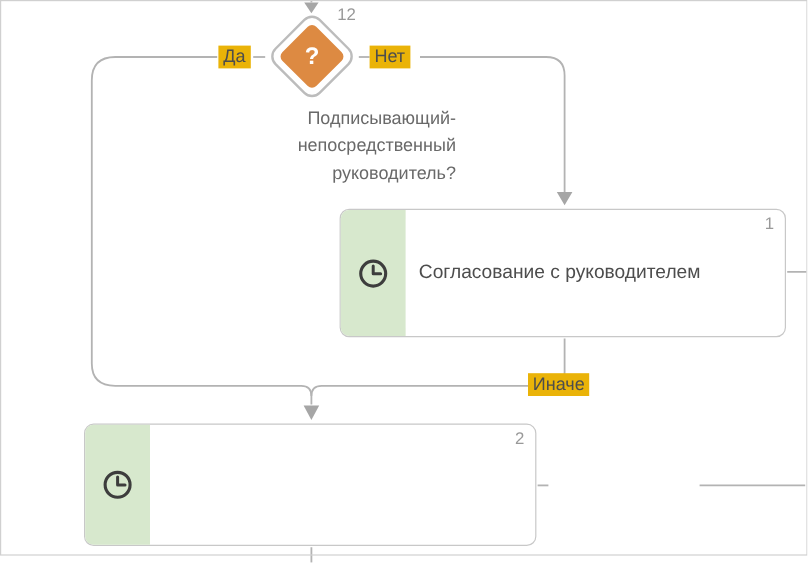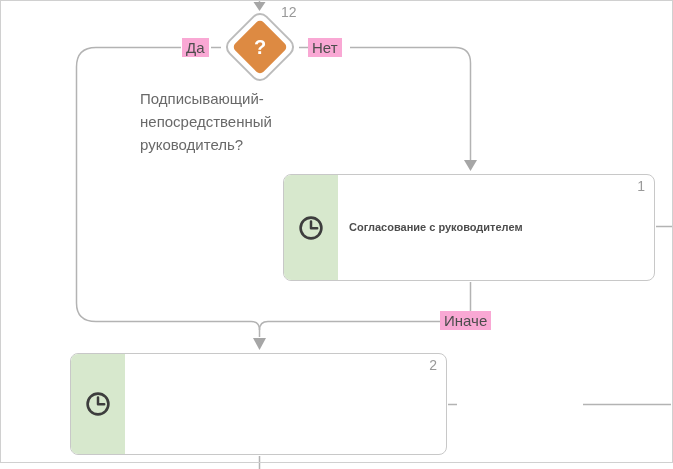--- a/index.html
+++ b/index.html
@@ -9,25 +9,25 @@
   }
   .frame{
     position:absolute;left:0;top:0;width:673px;height:463px;
     border:1px solid var(--frame_gray);box-sizing:border-box;pointer-events:none;
   }
   .edge-svg{position:absolute;left:0;top:0;width:673px;height:469px;}
   .edge{stroke:var(--connector_gray);stroke-width:1.5;fill:none;}
   .arrow{fill:var(--arrow_gray);stroke:none;}
   .lbl{
     position:absolute;font-size:15px;color:var(--text_dark);
-    background:#f9a8d4;padding:0 4px;white-space:nowrap;line-height:19px;
+    background:#eab308;padding:0 4px;white-space:nowrap;line-height:19px;
   }
   .num{position:absolute;font-size:14px;color:var(--text_number_gray);}
   .question{
-    position:absolute;left:140px;top:87px;width:240px;text-align:left;
+    position:absolute;left:140px;top:87px;width:240px;text-align:right;
     font-size:15px;line-height:23px;color:var(--text_question_gray);
   }
   
   .gw-outer{
     position:absolute;left:233px;top:20px;width:54px;height:54px;box-sizing:border-box;
     background:#fff;border:2px solid #BCBCBC;border-radius:10px;transform:rotate(45deg);
     display:flex;align-items:center;justify-content:center;
   }
   .gw-inner{
     width:40px;height:40px;background:var(--gateway_orange);border-radius:5px;
@@ -43,21 +43,21 @@
   }
   .task-strip{
     position:absolute;left:0;top:0;bottom:0;width:54px;
     background:var(--task_accent_green);border-radius:7px 0 0 7px;
     display:flex;align-items:center;justify-content:center;
   }
   .task-num{position:absolute;top:3px;right:9px;font-size:14px;color:var(--text_number_gray);}
   .task-text{
     position:absolute;left:65px;right:14px;top:0;bottom:0;
     display:flex;flex-direction:column;justify-content:center;
-    font-size:11px;line-height:23px;color:var(--text_dark);font-weight:bold;
+    font-size:16px;line-height:23px;color:var(--text_dark);
   }
   .clock{display:block;}
 </style>
 </head>
 <body>
 
 <div class="canvas">
 
   <svg class="edge-svg">
 

